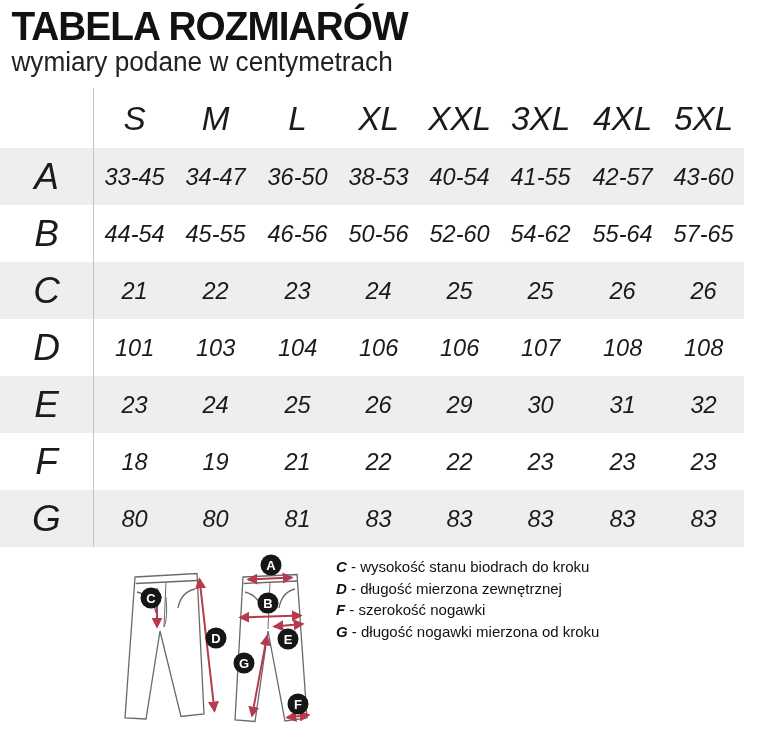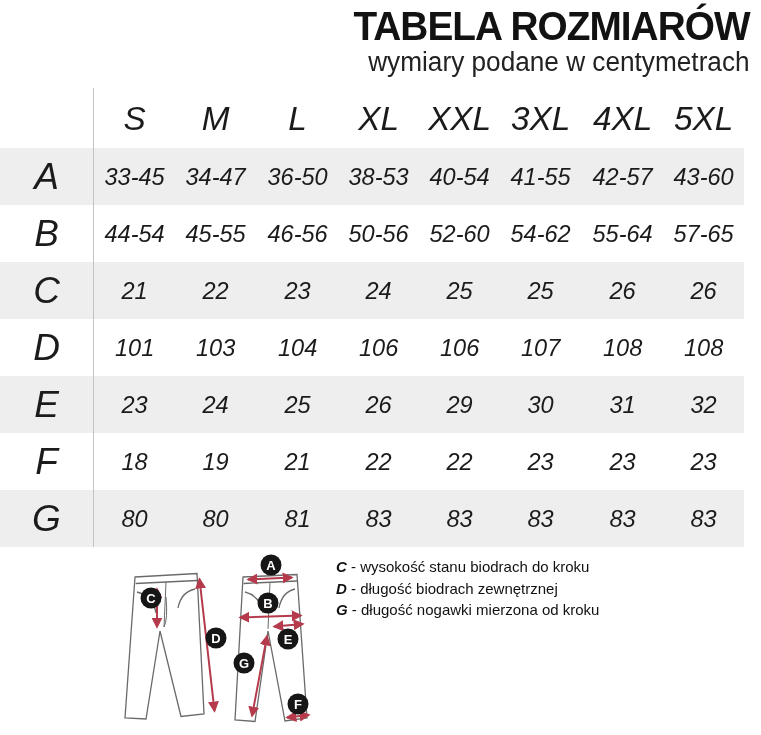--- a/index.html
+++ b/index.html
@@ -5,21 +5,21 @@
   html,body{margin:0;padding:0;background:#ffffff;}
   .page{
     position:relative;
     width:761px;height:735px;
     background:#ffffff;
     font-family:"Liberation Sans", sans-serif;
     color:#1b1b1b;
     overflow:hidden;
   }
   
-  .hdr{position:absolute;top:0;left:0;width:761px;text-align:right;}
+  .hdr{position:absolute;top:0;left:0;width:761px;text-align:left;}
   .title{
     margin:4px 0 0 0;
     font-size:40px;font-weight:bold;letter-spacing:-1px;
     color:#121212;
     transform:scaleX(0.97);transform-origin:center;
   }
   .subtitle{
     margin-top:-2px;
     font-size:27px;font-weight:400;color:#222;
     transform:scaleX(0.97);transform-origin:center;
@@ -211,17 +211,18 @@
         </g>
       <g>
           <circle cx="190" cy="153" r="10.5" fill="#161616"></circle>
           <text x="190" y="157.5" fill="#fff">F</text>
         </g>
     </g>
   </svg>
 
   <div class="legend" id="legend">
       <div class="legend-item"><span class="legend-key">C</span><span> - wysokość stanu biodrach do kroku</span></div>
-      <div class="legend-item"><span class="legend-key">D</span><span> - długość biodrach zewnętrznej</span></div>
+      <div class="legend-item"><span class="legend-key">D</span><span> - długość mierzona zewnętrznej</span></div>
+      <div class="legend-item"><span class="legend-key">F</span><span> - szerokość nogawki</span></div>
       <div class="legend-item"><span class="legend-key">G</span><span> - długość nogawki mierzona od kroku</span></div>
     </div>
 
 </div>
 
 </body></html>

